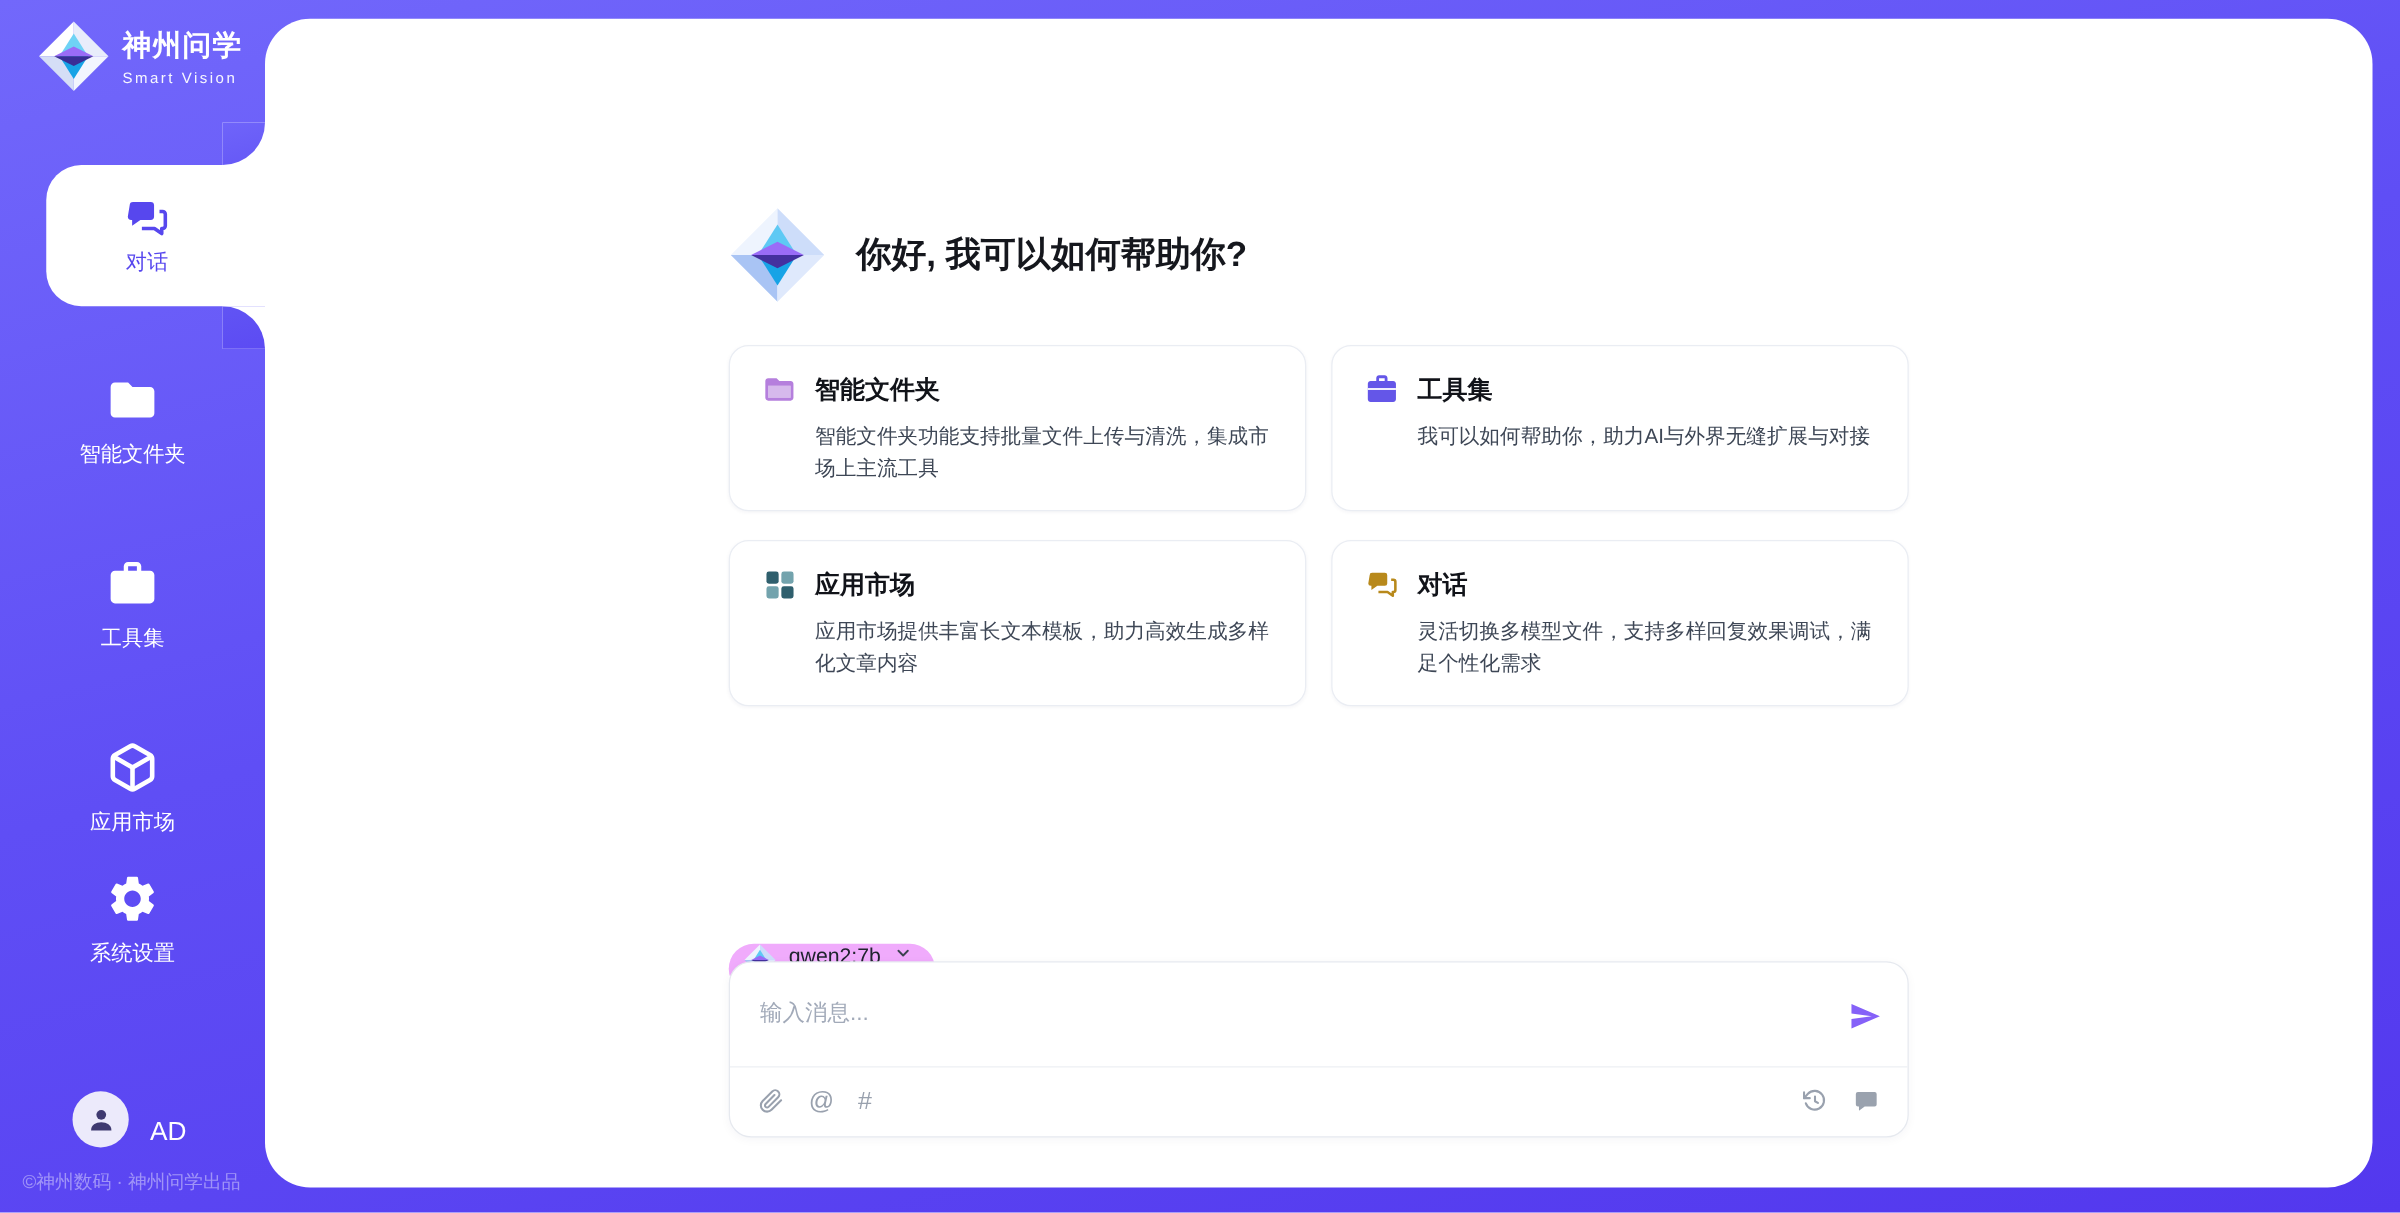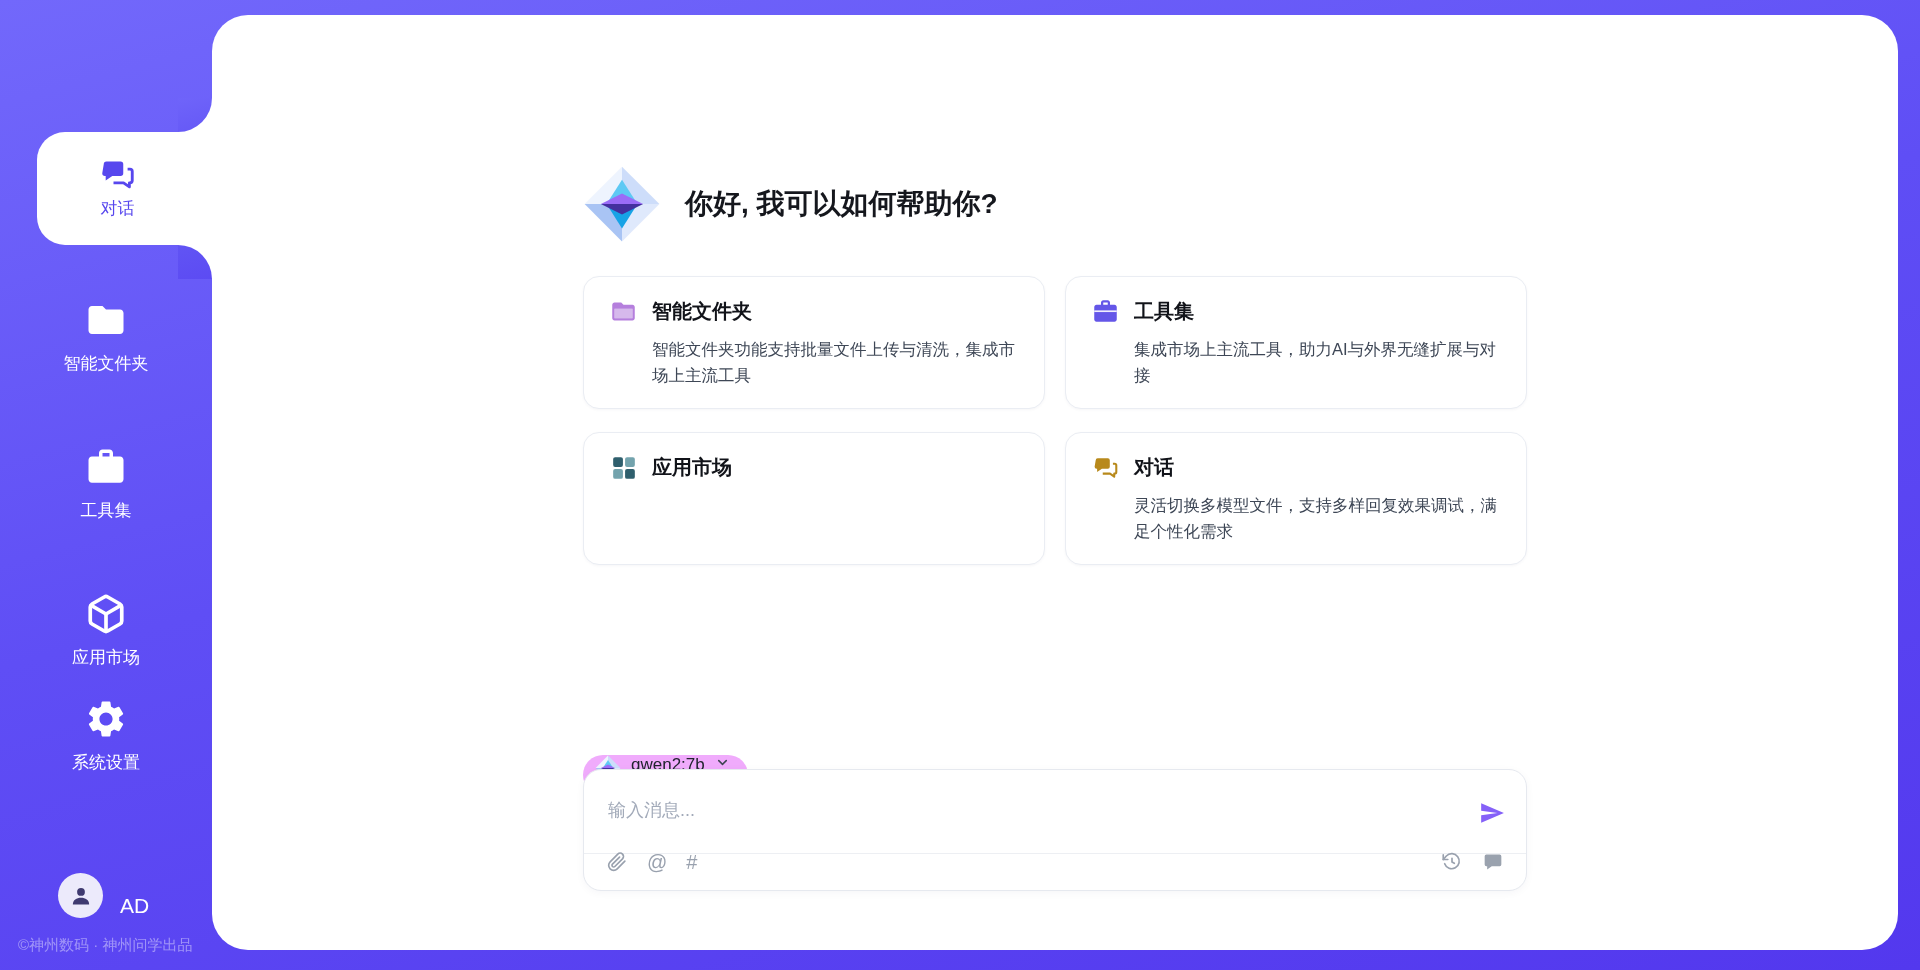--- a/index.html
+++ b/index.html
@@ -65,21 +65,21 @@
 
   .model-chip {
     position:absolute; top:740px; left:0; height:40px; padding:0 18px 0 12px;
     background:#f0abfc; border-radius:20px; display:flex; gap:10px; cursor:pointer;
   }
   .model-chip .logo { width:26px; height:26px; }
   .model-label { font-size:17px; color:#20242e; }
   .model-chip svg.chev { width:15px; height:15px; stroke:#3c4250; stroke-width:2.4; fill:none; }
 
   .composer {
-    position:absolute; top:754px; left:0; width:944px; height:122px;
+    position:absolute; top:754px; left:0; width:944px; height:141px;
     border:1px solid #e6e9ef; border-radius:18px; background:#fff;
     box-shadow:0 2px 8px rgba(25,35,80,.04);
   }
   .msg-input {
     position:absolute; left:24px; top:20px; width:820px; height:40px;
     border:none; outline:none; font-size:18px; color:#2a2f3a;
     font-family:"Liberation Sans", sans-serif; background:transparent;
   }
   .msg-input::placeholder { color:#a2aab9; }
   .send-btn { position:absolute; right:20px; top:30px; width:28px; height:28px; border:none; background:transparent; cursor:pointer; padding:0; }
@@ -90,20 +90,36 @@
   .tool-ic svg { width:20px; height:20px; stroke:#99a1ae; fill:none; stroke-width:2; stroke-linecap:round; stroke-linejoin:round; }
   .tool-glyph { font-size:20px; color:#99a1ae; line-height:1; cursor:pointer; }
   .toolbar-spacer { flex:1; }
   .tool-ic.chat-solid svg { fill:#9aa2ae; stroke:none; }
 </style>
 </head>
 <body>
 
 <div class="sidebar">
 
+  <div class="brand">
+    <svg class="logo" viewBox="0 0 48 48">
+      <polygon points="24,1 1,24 24,24" fill="#ffffff"></polygon>
+      <polygon points="24,1 47,24 24,24" fill="#e8edfb"></polygon>
+      <polygon points="1,24 24,47 24,24" fill="#d5def6"></polygon>
+      <polygon points="47,24 24,47 24,24" fill="#f2f5fe"></polygon>
+      <polygon points="24,9 33.5,24 14.5,24" fill="#6fd3f5"></polygon>
+      <polygon points="14.5,24 33.5,24 24,39" fill="#17a3e6"></polygon>
+      <polygon points="11,24 37,24 24,17.5" fill="#9a6cf7"></polygon>
+      <polygon points="11,24 37,24 24,30.5" fill="#3a2d96"></polygon>
+    </svg>
+    <div>
+      <div class="brand-name">神州问学</div>
+      <div class="brand-sub">Smart Vision</div>
+    </div>
+  </div>
 
   <div class="curve top"></div>
   <div class="curve bottom"></div>
 
   <div class="nav-active">
     <span class="nav-ic">
       <svg viewBox="0 0 24 24" width="36" height="36" fill="#5747ee">
         <path d="M2.5 4.8A1.8 1.8 0 0 1 4.3 3h9.4a1.8 1.8 0 0 1 1.8 1.8v6a1.8 1.8 0 0 1-1.8 1.8H8.2l-4.4 3.1v-3.1h-.5a1.8 1.8 0 0 1-1.8-1.8z"></path>
         <path d="M9 17.2h6.7l3.9 2.7v-2.7h.4c.9 0 1.5-.7 1.5-1.5V9.6c0-.8-.6-1.5-1.5-1.5h-1.6" fill="none" stroke="#5747ee" stroke-width="1.9" stroke-linejoin="round"></path>
       </svg>
@@ -197,35 +213,36 @@
       <div class="card">
         <div class="card-head">
           <span class="card-ic">
             <svg viewBox="0 0 24 24" width="27" height="27" fill="#6456e8">
               <path d="M20 6h-4V4c0-1.1-.9-2-2-2h-4c-1.1 0-2 .9-2 2v2H4c-1.1 0-1.99.9-1.99 2L2 19c0 1.1.9 2 2 2h16c1.1 0 2-.9 2-2V8c0-1.1-.9-2-2-2zm-6 0h-4V4h4v2z"></path>
               <path d="M2 11h20v1.5H2z" fill="#ffffff" opacity=".9"></path>
             </svg>
           </span>
           <span class="card-title">工具集</span>
         </div>
-        <div class="card-desc">集成市场上主流工具，助力AI与外界无缝扩展与对接</div>
+        <div class="card-desc">我可以如何帮助你，助力AI与外界无缝扩展与对接</div>
       </div>
 
       <div class="card">
         <div class="card-head">
           <span class="card-ic">
             <svg viewBox="0 0 24 24" width="26" height="26">
               <rect x="2" y="2" width="9" height="9" rx="1.8" fill="#2f5f6d"></rect>
               <rect x="13" y="2" width="9" height="9" rx="1.8" fill="#73a3ad"></rect>
               <rect x="2" y="13" width="9" height="9" rx="1.8" fill="#73a3ad"></rect>
               <rect x="13" y="13" width="9" height="9" rx="1.8" fill="#2f5f6d"></rect>
             </svg>
           </span>
           <span class="card-title">应用市场</span>
         </div>
+        <div class="card-desc">应用市场提供丰富长文本模板，助力高效生成多样化文章内容</div>
       </div>
 
       <div class="card">
         <div class="card-head">
           <span class="card-ic">
             <svg viewBox="0 0 24 24" width="26" height="26" fill="#b8891b">
               <path d="M2.5 4.8A1.8 1.8 0 0 1 4.3 3h9.4a1.8 1.8 0 0 1 1.8 1.8v6a1.8 1.8 0 0 1-1.8 1.8H8.2l-4.4 3.1v-3.1h-.5a1.8 1.8 0 0 1-1.8-1.8z"></path>
               <path d="M9 17.2h6.7l3.9 2.7v-2.7h.4c.9 0 1.5-.7 1.5-1.5V9.6c0-.8-.6-1.5-1.5-1.5h-1.6" fill="none" stroke="#b8891b" stroke-width="1.9" stroke-linejoin="round"></path>
             </svg>
           </span>

